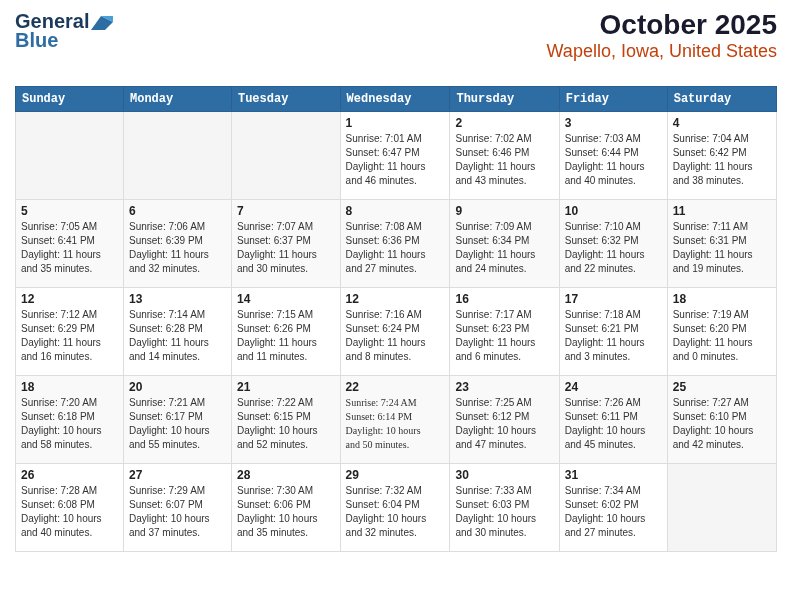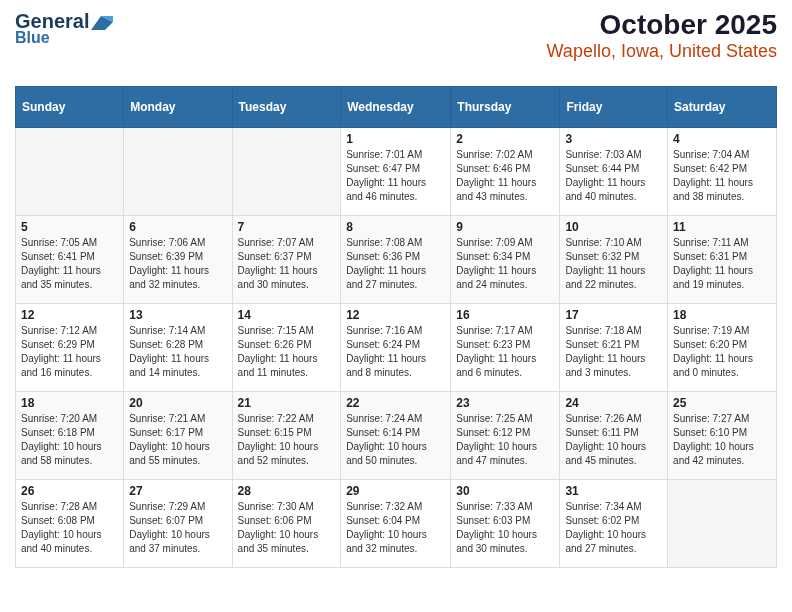--- a/index.html
+++ b/index.html
@@ -48,22 +48,23 @@
       width: 100%;
       border-collapse: collapse;
       border: 1px solid #ccc;
     }
     .calendar th {
       background: #2e6da4;
       color: #fff;
       font-size: 12px;
       font-weight: bold;
       text-align: left;
-      padding: 13px 6px;
+      padding: 5px 6px;
       border: 1px solid #2a5f92;
+      font-family: Liberation Mono, monospace;
     }
     .calendar td {
       vertical-align: top;
       border: 1px solid #ddd;
       padding: 4px 5px;
       width: 113px;
       height: 88px;
       font-size: 9.5px;
       color: #222;
       background: #fff;
@@ -94,21 +95,21 @@
 <div class="page">
   <div class="header">
     <div class="logo">
       <div class="logo-row">
         <span style="font-size:20px;font-weight:bold;color:#1a3a5c;">General</span>
         <svg width="22" height="14" viewBox="0 0 22 14" style="margin-left:2px;margin-top:2px;">
           <polygon points="0,14 10,0 22,6 14,14" fill="#2e6da4"></polygon>
           <polygon points="10,0 22,6 22,0" fill="#4a9fd4"></polygon>
         </svg>
       </div>
-      <span style="font-size:16px;font-weight:bold;color:#2e6da4;margin-top:-4px;">Blue</span>
+      <span style="font-size:20px;font-weight:bold;color:#2e6da4;margin-top:-4px;">Blue</span>
     </div>
     <div class="title-block">
       <div class="month-title">October 2025</div>
       <div class="location">Wapello, Iowa, United States</div>
     </div>
   </div>
 
   <table class="calendar">
     <thead>
       <tr>
@@ -274,21 +275,21 @@
           </td>
           <td>
             <span class="day-num">21</span>
             <div class="day-info" style="white-space: pre-line;">Sunrise: 7:22 AM
 Sunset: 6:15 PM
 Daylight: 10 hours
 and 52 minutes.</div>
           </td>
           <td>
             <span class="day-num">22</span>
-            <div class="day-info" style="white-space: pre-line;">Sunrise: 7:24 AM
+            <div class="day-info" style="white-space: pre-line; font-family: Liberation Serif, serif;">Sunrise: 7:24 AM
 Sunset: 6:14 PM
 Daylight: 10 hours
 and 50 minutes.</div>
           </td>
           <td>
             <span class="day-num">23</span>
             <div class="day-info" style="white-space: pre-line;">Sunrise: 7:25 AM
 Sunset: 6:12 PM
 Daylight: 10 hours
 and 47 minutes.</div>

